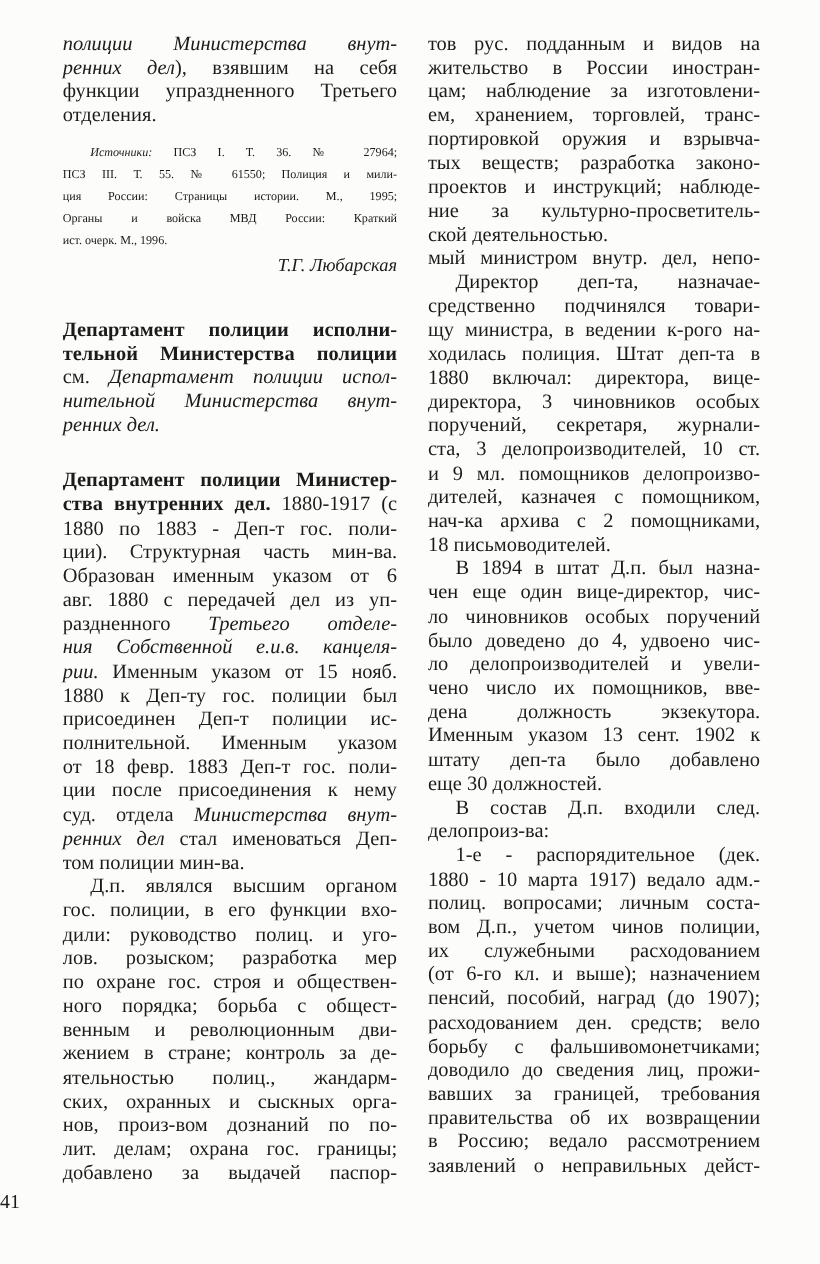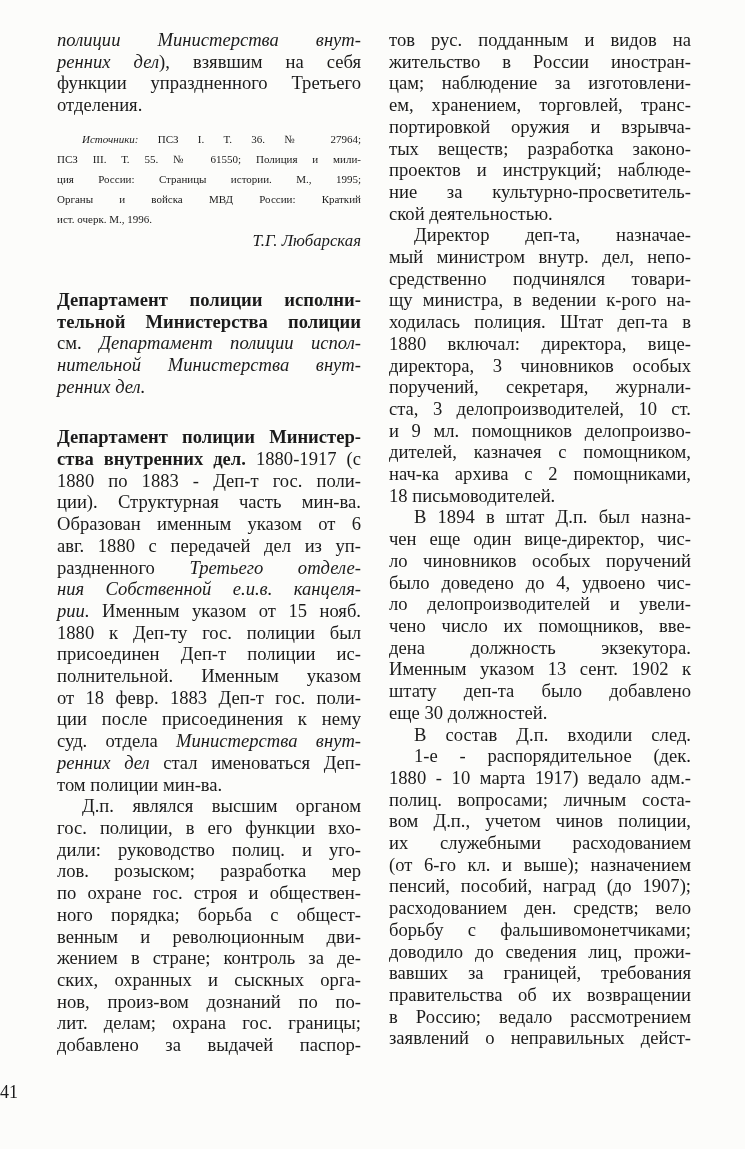--- a/index.html
+++ b/index.html
@@ -91,41 +91,42 @@
       </div>
       <div class="block body">
         <div class="ln al-j ind"><span>Д.п. являлся высшим органом</span></div>
         <div class="ln al-j"><span>гос. полиции, в его функции вхо-</span></div>
         <div class="ln al-j"><span>дили: руководство полиц. и уго-</span></div>
         <div class="ln al-j"><span>лов. розыском; разработка мер</span></div>
         <div class="ln al-j"><span>по охране гос. строя и обществен-</span></div>
         <div class="ln al-j"><span>ного порядка; борьба с общест-</span></div>
         <div class="ln al-j"><span>венным и революционным дви-</span></div>
         <div class="ln al-j"><span>жением в стране; контроль за де-</span></div>
+        <div class="ln al-j"><span>ятельностью полиц., жандарм-</span></div>
         <div class="ln al-j"><span>ских, охранных и сыскных орга-</span></div>
         <div class="ln al-j"><span>нов, произ-вом дознаний по по-</span></div>
         <div class="ln al-j"><span>лит. делам; охрана гос. границы;</span></div>
         <div class="ln al-j"><span>добавлено за выдачей паспор-</span></div>
       </div>
     </div>
   <div class="col col-right" id="col-right">
       <div class="block body" style="margin-top: 29px;">
         <div class="ln al-j"><span>тов рус. подданным и видов на</span></div>
         <div class="ln al-j"><span>жительство в России иностран-</span></div>
         <div class="ln al-j"><span>цам; наблюдение за изготовлени-</span></div>
         <div class="ln al-j"><span>ем, хранением, торговлей, транс-</span></div>
         <div class="ln al-j"><span>портировкой оружия и взрывча-</span></div>
         <div class="ln al-j"><span>тых веществ; разработка законо-</span></div>
         <div class="ln al-j"><span>проектов и инструкций; наблюде-</span></div>
         <div class="ln al-j"><span>ние за культурно-просветитель-</span></div>
         <div class="ln al-l"><span>ской деятельностью.</span></div>
       </div>
       <div class="block body">
+        <div class="ln al-j"><span>мый министром внутр. дел, непо-</span></div>
         <div class="ln al-j ind"><span>Директор деп-та, назначае-</span></div>
-        <div class="ln al-j"><span>мый министром внутр. дел, непо-</span></div>
         <div class="ln al-j"><span>средственно подчинялся товари-</span></div>
         <div class="ln al-j"><span>щу министра, в ведении к-рого на-</span></div>
         <div class="ln al-j"><span>ходилась полиция. Штат деп-та в</span></div>
         <div class="ln al-j"><span>1880 включал: директора, вице-</span></div>
         <div class="ln al-j"><span>директора, 3 чиновников особых</span></div>
         <div class="ln al-j"><span>поручений, секретаря, журнали-</span></div>
         <div class="ln al-j"><span>ста, 3 делопроизводителей, 10 ст.</span></div>
         <div class="ln al-j"><span>и 9 мл. помощников делопроизво-</span></div>
         <div class="ln al-j"><span>дителей, казначея с помощником,</span></div>
         <div class="ln al-j"><span>нач-ка архива с 2 помощниками,</span></div>
@@ -138,20 +139,21 @@
         <div class="ln al-j"><span>было доведено до 4, удвоено чис-</span></div>
         <div class="ln al-j"><span>ло делопроизводителей и увели-</span></div>
         <div class="ln al-j"><span>чено число их помощников, вве-</span></div>
         <div class="ln al-j"><span>дена должность экзекутора.</span></div>
         <div class="ln al-j"><span>Именным указом 13 сент. 1902 к</span></div>
         <div class="ln al-j"><span>штату деп-та было добавлено</span></div>
         <div class="ln al-l"><span>еще 30 должностей.</span></div>
       </div>
       <div class="block body">
         <div class="ln al-j ind"><span>В состав Д.п. входили след.</span></div>
+        <div class="ln al-l"><span>делопроиз-ва:</span></div>
       </div>
       <div class="block body">
         <div class="ln al-j ind"><span>1-е - распорядительное (дек.</span></div>
         <div class="ln al-j"><span>1880 - 10 марта 1917) ведало адм.-</span></div>
         <div class="ln al-j"><span>полиц. вопросами; личным соста-</span></div>
         <div class="ln al-j"><span>вом Д.п., учетом чинов полиции,</span></div>
         <div class="ln al-j"><span>их служебными расходованием</span></div>
         <div class="ln al-j"><span>(от 6-го кл. и выше); назначением</span></div>
         <div class="ln al-j"><span>пенсий, пособий, наград (до 1907);</span></div>
         <div class="ln al-j"><span>расходованием ден. средств; вело</span></div>

